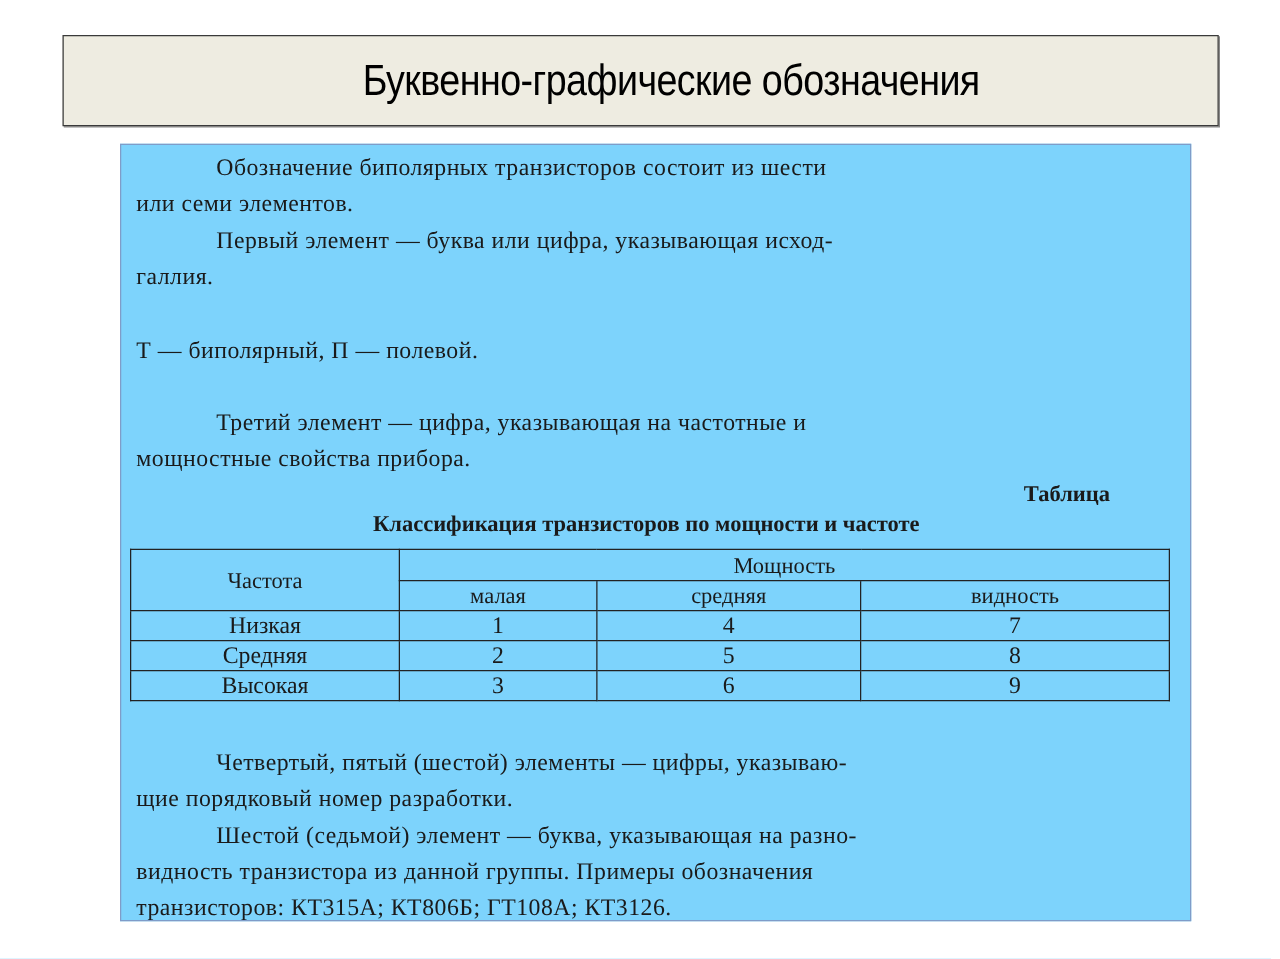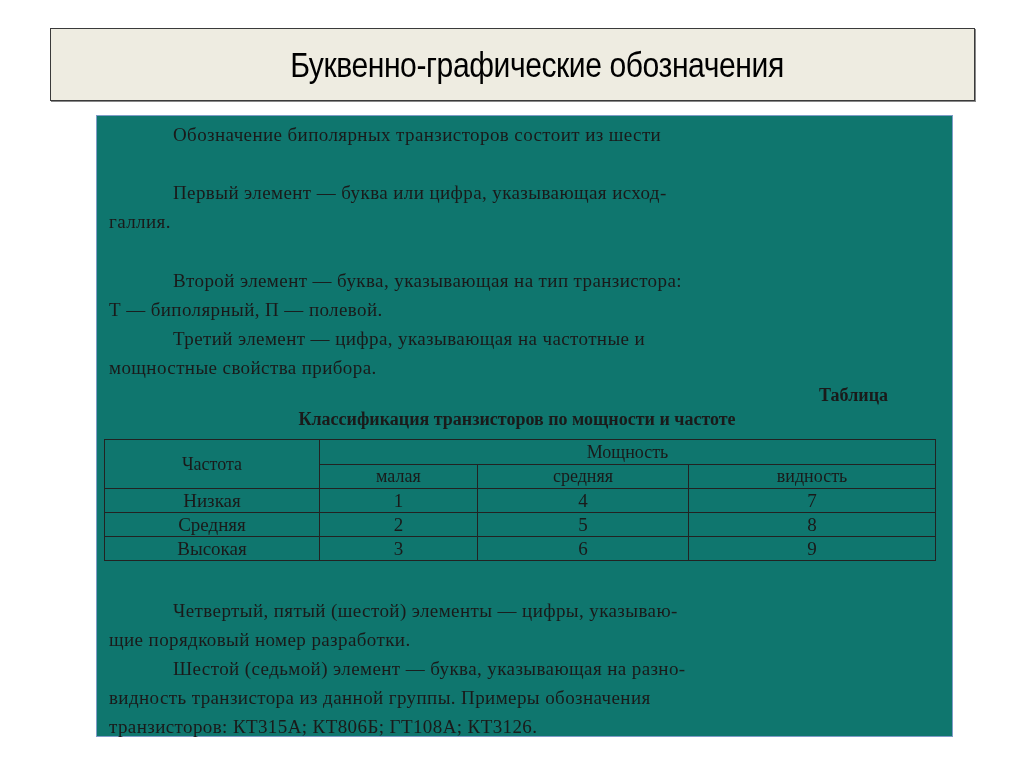--- a/index.html
+++ b/index.html
@@ -13,21 +13,21 @@
     display:flex; align-items:center; justify-content:center;
     box-shadow: 1px 1px 0 #888;
     padding-left: 48px;
   }
   .title-text {
     font-family:"Liberation Sans", sans-serif; font-size:35px; color:#000;
     letter-spacing:-0.5px; transform:scaleX(0.86); white-space:nowrap;
   }
   .content-box {
     position:absolute; left:96px; top:115px; width:857px; height:622px;
-    border:1px solid #7f9cc8; box-sizing:border-box; background:#0f766e;
+    border:1px solid #7f9cc8; box-sizing:border-box; background:#7dd3fc;
   }
   .para {
     position:absolute; left:12px; width:823px; font-size:19px; line-height:29px; color:#1a1a1a;
     text-align:justify; font-family:"Liberation Serif", serif; letter-spacing:0.4px;
   }
   .para .ind { display:inline-block; width:64px; }
   .table-caption-label {
     position:absolute; right:64px; top:269px; font-size:18px; font-weight:bold; color:#1a1a1a;
   }
   .table-caption-title {
@@ -47,29 +47,29 @@
 <body>
 
 <div class="title-box">
   <span class="title-text">Буквенно-графические обозначения</span>
 </div>
 
 <div class="content-box">
 
   <div class="para" style="top:4px;">
     <div><span class="ind"></span><span>Обозначение биполярных транзисторов состоит из шести</span></div>
+    <div>или семи элементов.</div>
   </div>
 
   <div class="para" style="top:62px;">
     <div><span class="ind"></span><span>Первый элемент — буква или цифра, указывающая исход-</span></div>
     <div>галлия.</div>
   </div>
 
   <div class="para" style="top:150px;">
-    <div><span class="ind"></span><span>Второй элемент — буква, указывающая на тип транзистора:</span></div>
     <div>Т — биполярный, П — полевой.</div>
   </div>
 
   <div class="para" style="top:208px;">
     <div><span class="ind"></span><span>Третий элемент — цифра, указывающая на частотные и</span></div>
     <div>мощностные свойства прибора.</div>
   </div>
 
   <div class="table-caption-label">Таблица</div>
   <div class="table-caption-title">Классификация транзисторов по мощности и частоте</div>

